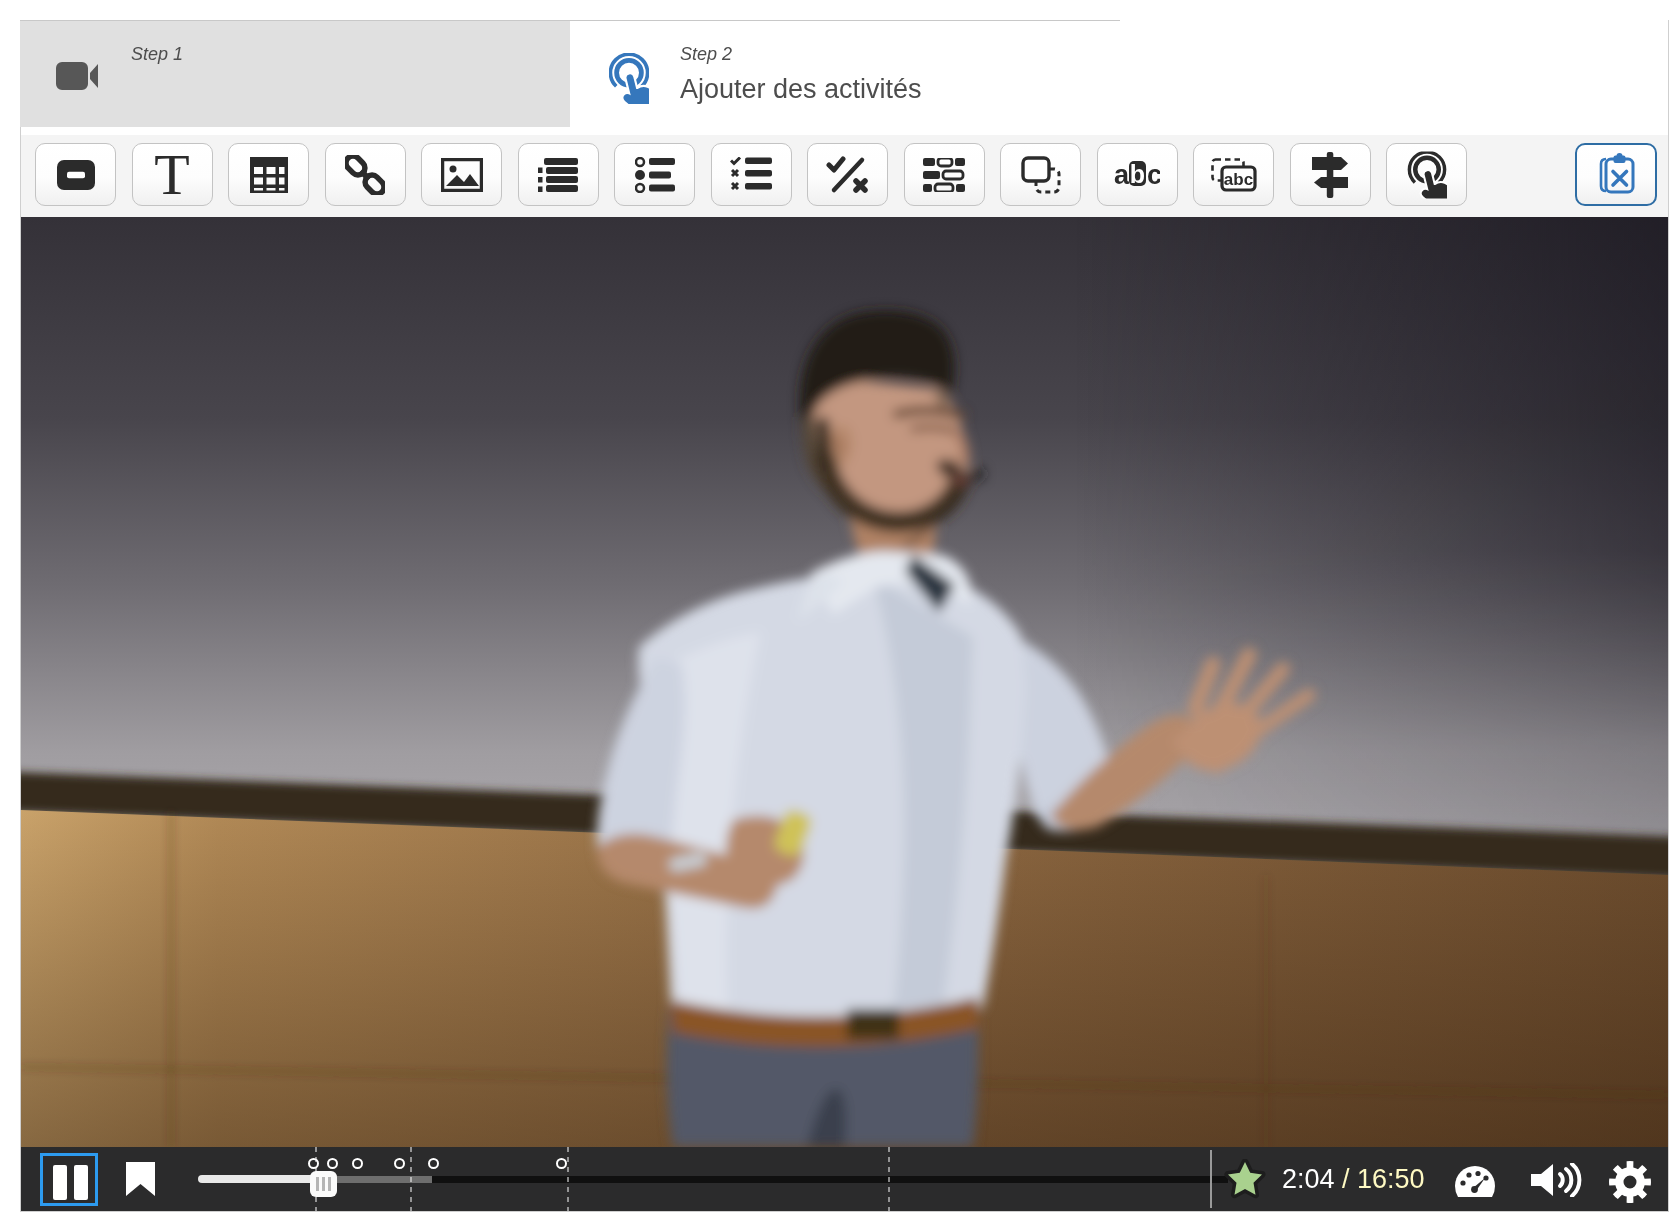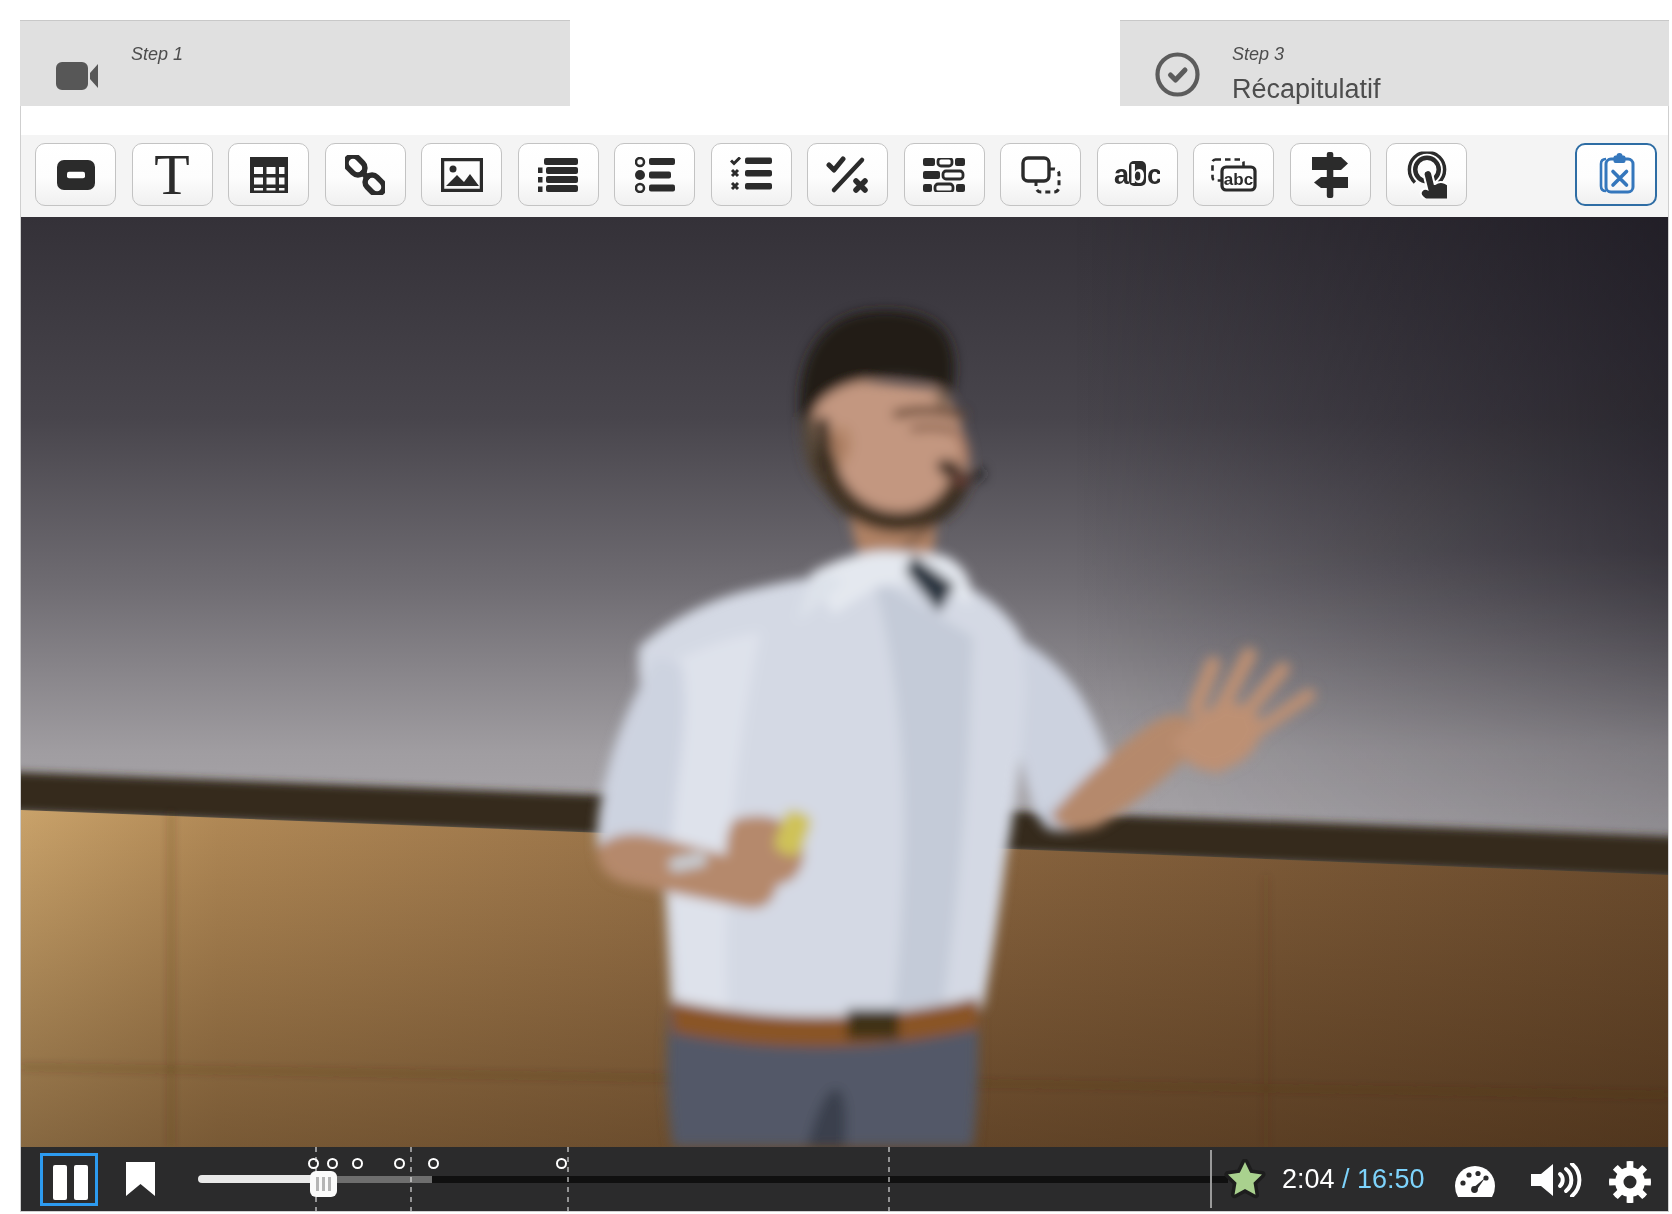--- a/index.html
+++ b/index.html
@@ -2,21 +2,21 @@
 <html><head>
 <meta charset="utf-8">
 <style>
 * { margin:0; padding:0; box-sizing:border-box; }
 html,body { width:1672px; height:1214px; background:#fff; font-family:"Liberation Sans", sans-serif; overflow:hidden; }
 .abs { position:absolute; }
 #frame { position:absolute; left:20px; top:20px; width:1649px; height:1192px; border:1px solid #cfcfcf; border-top:none; }
 
 
 #steps { left:20px; top:20px; width:1649px; height:107px; }
-.tab { position:absolute; top:0; height:86px; background:#e0e0e0; border-top:1px solid #c8c8c8;text-align:right; }
+.tab { position:absolute; top:0; height:107px; background:#e0e0e0; border-top:1px solid #c8c8c8;text-align:right; }
 .tab.active { background:#fff; }
 .steplabel { position:absolute; font-style:italic; font-size:18px; color:#4d4d4d; }
 .tabtitle { position:absolute; font-size:27px; color:#4d4d4d; }
 
 
 #tray { left:21px; top:135px; width:1647px; height:82px; background:#f4f4f4; }
 .tbtn { position:absolute; top:143px; width:81px; height:63px; background:linear-gradient(180deg,#ffffff 0%,#fdfdfd 55%,#f0f0f0 100%); border:1px solid #c3c3c3; border-radius:10px; }
 .tbtn svg { position:absolute; left:50%; top:50%; transform:translate(-50%,-50%); }
 .tbtn.blue { border:2px solid #2e6da4; }
 
@@ -25,40 +25,41 @@
 
 
 #bar { left:21px; top:1147px; width:1647px; height:64px; background:#2b2b2c; }
 #pausebtn { position:absolute; left:19px; top:6px; width:58px; height:53px; border:3px solid #2d9bf0; }
 #pausebtn div { position:absolute; top:9px; width:14px; height:35px; background:#fff; border-radius:2px; }
 .dash { position:absolute; top:0; width:2px; height:64px; background:repeating-linear-gradient(180deg, rgba(255,255,255,0.5) 0 5px, rgba(255,255,255,0) 5px 10px); }
 .ring { position:absolute; top:11px; width:11px; height:11px; border:2.5px solid #fff; border-radius:50%; }
 #tooltip { position:absolute; left:668px; top:-2px; width:249px; height:48px; background:#c2c2c2; border-radius:7px; color:#141414; font-size:29px; text-align:center; line-height:47px; }
 #tooltip:after { content:""; position:absolute; left:107px; top:48px; border:17px solid transparent; border-top:17px solid #b5b5b5; border-bottom:none; }
 #timetxt { position:absolute; left:1261px; top:0; height:64px; line-height:64px; font-size:27px; color:#fff; }
-#timetxt span { color:#7dd3fc; }
+#timetxt span { color:#fef9c3; }
 </style>
 </head>
 <body>
 <div id="frame"></div>
 
 <div id="steps" class="abs">
   <div class="tab" style="left:0;width:550px;">
     <svg class="abs" style="left:36px;top:39px;" width="42" height="32" viewBox="0 0 42 32">
         <path fill="#575757" d="M0 8 a6 6 0 0 1 6-6 h20 a6 6 0 0 1 6 6 v16 a6 6 0 0 1 -6 6 h-20 a6 6 0 0 1 -6-6 z M34 13 L42 4 v24 L34 19 z"></path>
       </svg>
     <div class="steplabel" style="left:111px;top:23px;">Step 1</div>
   </div>
-  <div class="tab" style="left:1100px;width:549px;">
-    <svg class="abs" style="left:35px;top:31px;" width="45" height="45" viewBox="0 0 45 45">
-      <circle cx="22.5" cy="22.5" r="20" fill="none" stroke="#5c5c5c" stroke-width="4.2"></circle>
-      <path d="M15.5 23 l5 5 9.5-10" fill="none" stroke="#5c5c5c" stroke-width="5" stroke-linecap="round" stroke-linejoin="round"></path>
-    </svg>
-    <div class="steplabel" style="left:112px;top:23px;">Step 3</div>
-    <div class="tabtitle" style="left:112px;top:53px;">Récapitulatif</div>
+  <div class="tab active" style="left:550px;width:550px;">
+    <div id="step2icon" class="abs" style="left:39px;top:32px;width:40px;height:51px;"><svg width="40" height="51" viewBox="0 0 42 52">
+          <circle cx="21" cy="20" r="13" fill="none" stroke="#3577bc" stroke-width="5"></circle>
+          <circle cx="21" cy="20" r="19.5" fill="none" stroke="#3577bc" stroke-width="3.8" stroke-dasharray="93.6 28.9" stroke-dashoffset="-45.1"></circle>
+          <path transform="translate(0.5 7) rotate(-14 24 30)" d="M20.8 18 a3.6 3.6 0 0 1 7.2 0 V31 l1.5 0.3 q5.5-2 10 1.2 q4.6 3.3 3.8 9 l-0.8 5.6 q-0.9 5-5.9 5.8 l-8.6 0.9 q-5 0.5-7.7-3.9 l-6.8-9.6 q-2.3-3.6 0.9-5.9 q3.2-2 6 1.3 l0.4 0.5 z" fill="#3577bc" stroke="#fff" stroke-width="4.5" paint-order="stroke"></path>
+        </svg></div>
+    <div class="steplabel" style="left:110px;top:23px;">Step 2</div>
+    <div class="tabtitle" style="left:110px;top:53px;">Ajouter des activités</div>
   </div>
 </div>
 
 <div id="tray" class="abs"></div>
 <div id="toolbar-buttons">
     <div class="tbtn abs" style="left:35px;">
       <svg width="40" height="32" viewBox="0 0 40 32">
         <rect x="1" y="1" width="38" height="30" rx="7" fill="#2b2b2b"></rect>
         <rect x="11" y="12.8" width="18" height="6.5" rx="2" fill="#fff"></rect>
       </svg>

